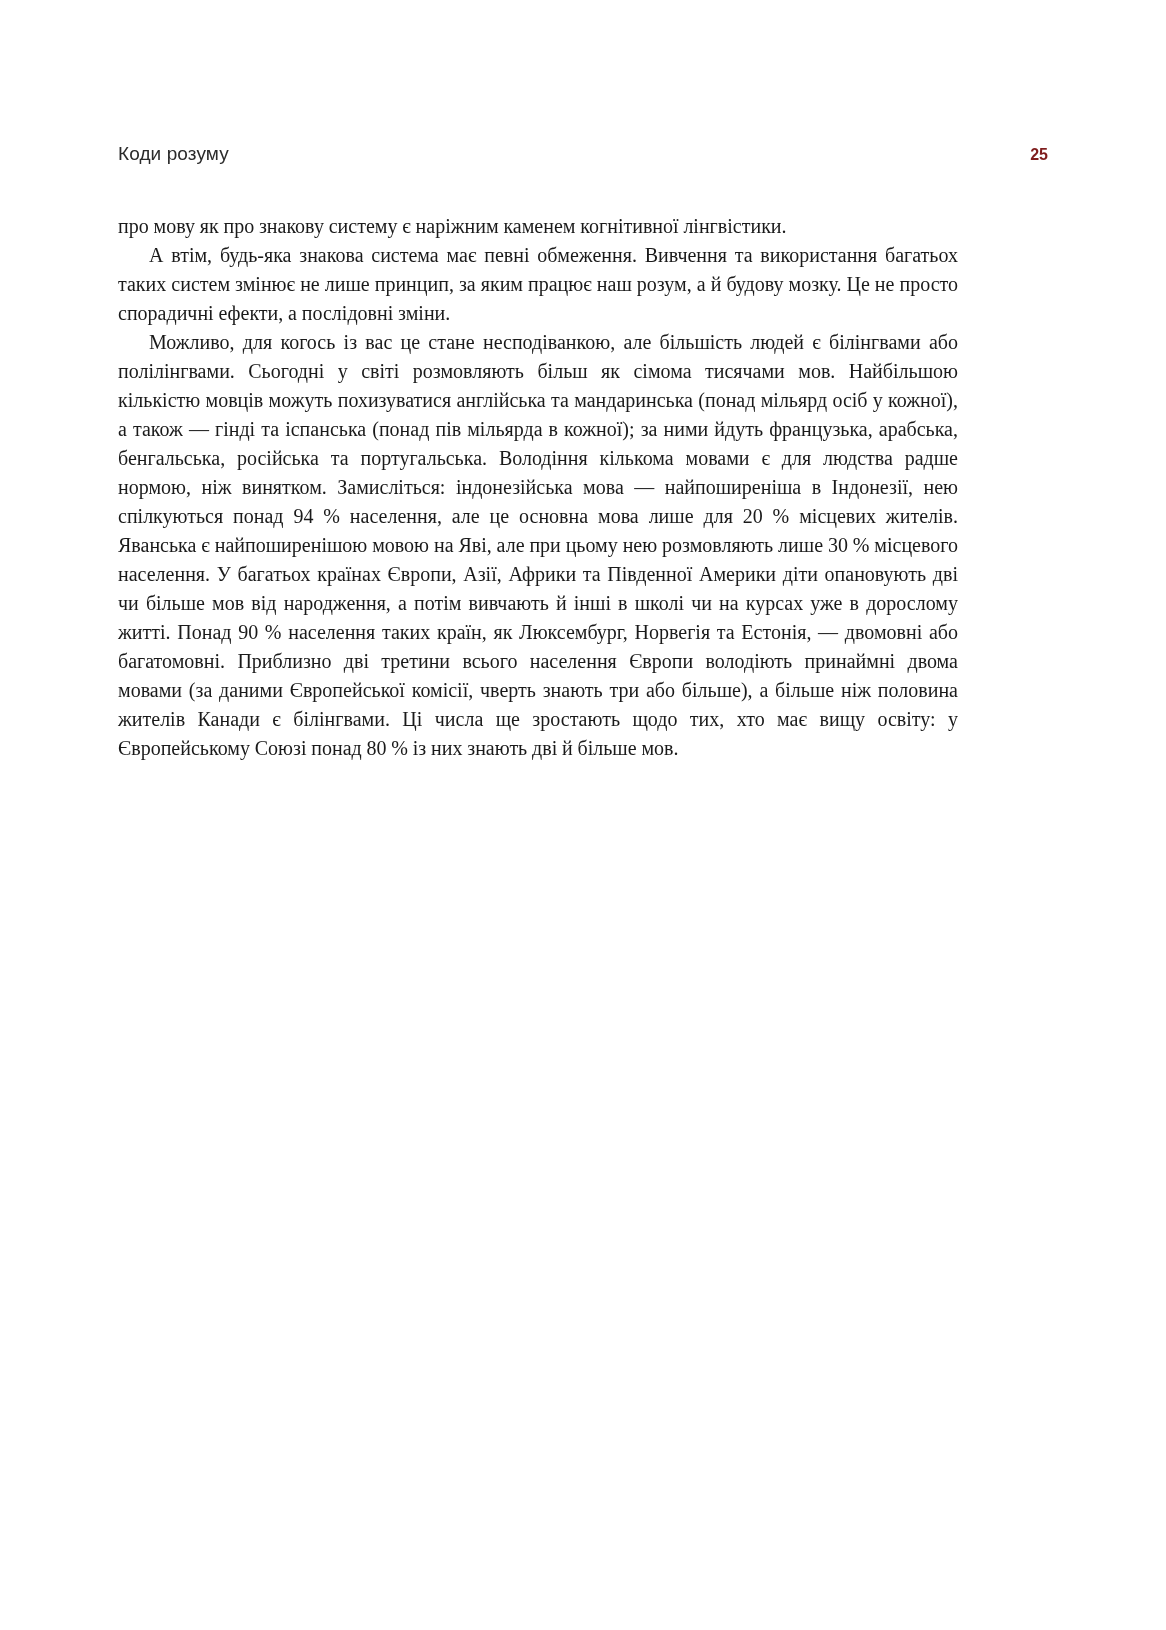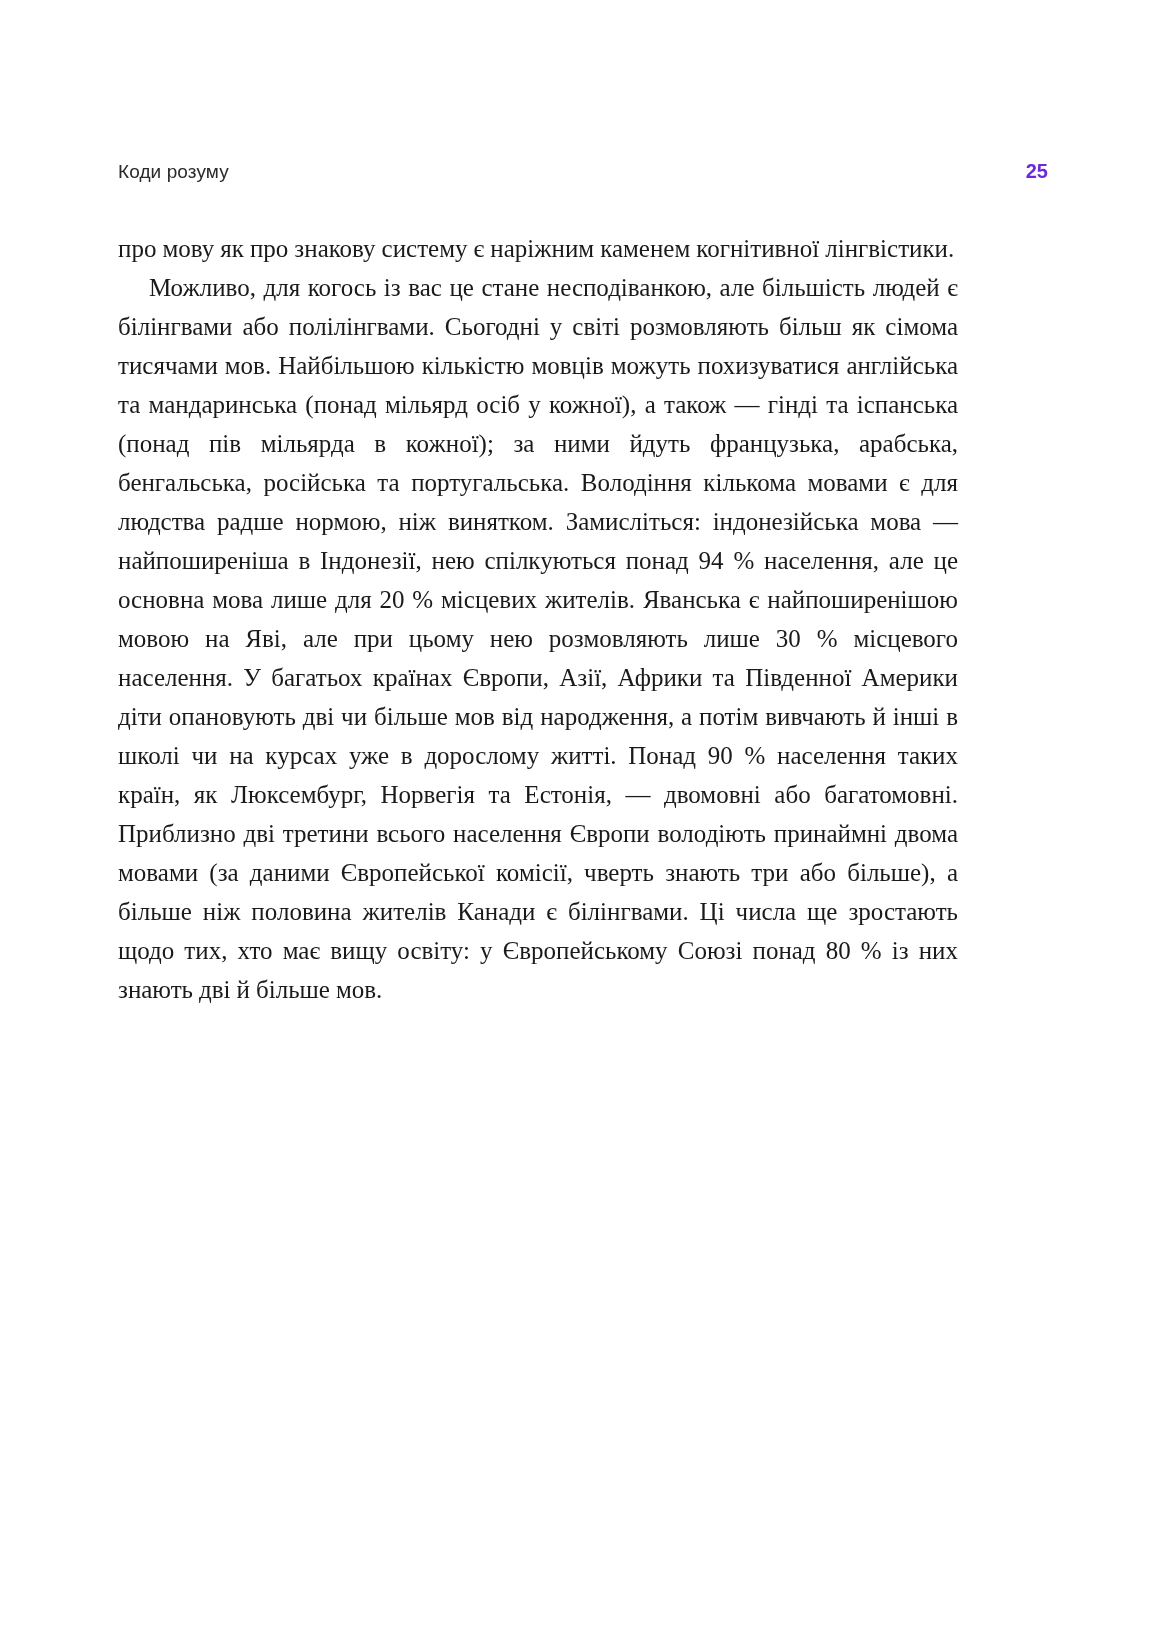--- a/index.html
+++ b/index.html
@@ -5,21 +5,21 @@
   html, body {
     margin: 0;
     padding: 0;
     background: #ffffff;
   }
 
   .page {
     position: relative;
     width: 1166px;
     height: 1277px;
-    margin: 17px auto;
+    margin: 0 auto;
     background: #ffffff;
     overflow: hidden;
     font-family: "Liberation Serif", "DejaVu Serif", serif;
     color: #1a1a1a;
   }
 
   
   .running-head {
     position: absolute;
     left: 118px;
@@ -34,37 +34,37 @@
   .running-head-title {
     font-family: "Liberation Sans", "DejaVu Sans", sans-serif;
     font-size: 19px;
     letter-spacing: 0.1px;
     color: #2b2b2b;
     white-space: nowrap;
   }
 
   .folio {
     font-family: "Liberation Sans", "DejaVu Sans", sans-serif;
-    font-size: 20px;
+    font-size: 16px;
     font-weight: bold;
-    color: #6d28d9;
+    color: #7f1d1d;
   }
 
   
   .text-block {
     position: absolute;
     left: 118px;
     top: 212px;
     width: 840px;
   }
 
   .para {
     margin: 0;
-    font-size: 25px;
-    line-height: 39px;
+    font-size: 20px;
+    line-height: 29px;
     text-align: justify;
     text-justify: inter-word;
     hyphens: manual;
     -webkit-hyphens: manual;
     word-spacing: -0.2px;
     text-indent: 0;
   }
 
   .para + .para {
     text-indent: 31px;
@@ -80,16 +80,17 @@
 
 <div class="page">
 
   <div class="running-head">
     <span class="running-head-title">Коди розуму</span>
     <span class="folio">25</span>
   </div>
 
   <div class="text-block">
     <p class="para">про мову як про знакову систему є наріжним каменем когнітивної лінгвістики.</p>
+    <p class="para">А втім, будь-яка знакова система має певні обмеження. Вивчення та використання багатьох таких систем змінює не лише принцип, за яким працює наш розум, а й будову мозку. Це не просто спорадичні ефекти, а послідовні зміни.</p>
     <p class="para">Можливо, для когось із вас це стане несподіванкою, але більшість людей є білінгвами або полілінгвами. Сьогодні у світі розмовляють більш як сімома тисячами мов. Найбільшою кількістю мовців можуть похизуватися англійська та мандаринська (понад мільярд осіб у кожної), а також — гінді та іспанська (понад пів мільярда в кожної); за ними йдуть французька, арабська, бенгальська, російська та португальська. Володіння кількома мовами є для людства радше нормою, ніж винятком. Замисліться: індонезійська мова — найпоширеніша в Індонезії, нею спілкуються понад 94 % населення, але це основна мова лише для 20 % місцевих жителів. Яванська є найпоширенішою мовою на Яві, але при цьому нею розмовляють лише 30 % місцевого населення. У багатьох країнах Європи, Азії, Африки та Південної Америки діти опановують дві чи більше мов від народження, а потім вивчають й інші в школі чи на курсах уже в дорослому житті. Понад 90 % населення таких країн, як Люксембург, Норвегія та Естонія, — двомовні або багатомовні. Приблизно дві третини всього населення Європи володіють принаймні двома мовами (за даними Європейської комісії, чверть знають три або більше), а більше ніж половина жителів Канади є білінгвами. Ці числа ще зростають щодо тих, хто має вищу освіту: у Європейському Союзі понад 80 % із них знають дві й більше мов.</p>
   </div>
 
 </div>
 
 </body></html>

